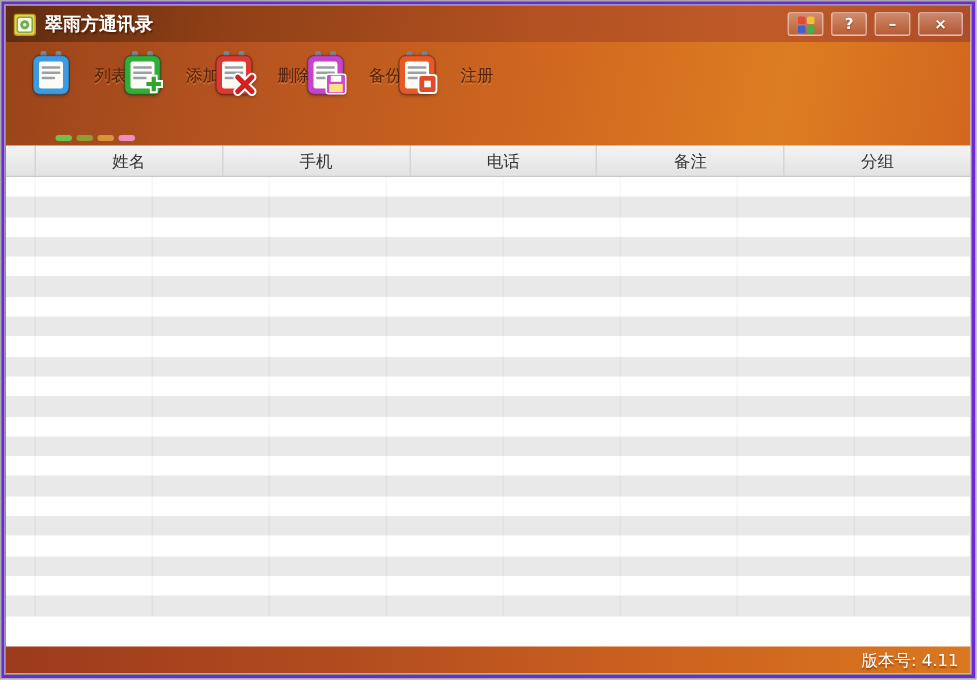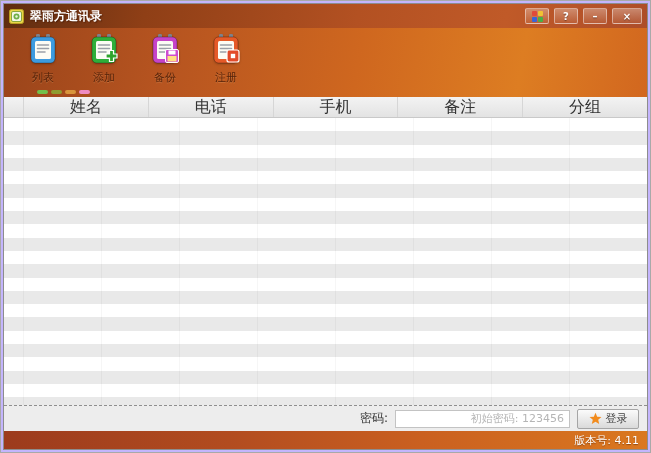--- a/index.html
+++ b/index.html
@@ -4,21 +4,21 @@
 <style>
   html,body{margin:0;padding:0;}
   body{
     width:651px;height:453px;
     font-family:"DejaVu Sans","Liberation Sans",sans-serif;
     background:#f0f0f0;
     -webkit-font-smoothing:antialiased;
   }
   .window{
     box-sizing:border-box;width:651px;height:453px;
-    border:1px solid #a9a9a9;background:#c4b5fd;padding:2px;
+    border:1px solid #a9a9a9;background:#6d28d9;padding:2px;
   }
   .window-inner{
     box-sizing:border-box;height:100%;
     border:1px solid #8d8d8d;
     display:flex;flex-direction:column;overflow:hidden;background:#fff;
   }
   
   .titlebar{
     height:24px;flex:0 0 24px;
     background:linear-gradient(100deg,#5e2c10 0%,#8f3f16 22%,#b35122 55%,#c05a28 78%,#ad4d29 100%);
@@ -41,34 +41,34 @@
   .ctrl-btn.close{min-width:30px;}
   .palette{display:grid;grid-template-columns:5px 5px;grid-template-rows:5px 5px;gap:1px;}
   .palette i{display:block;border-radius:1px;}
   
   .toolbar{
     position:relative;height:64px;flex:0 0 64px;
     background:linear-gradient(100deg,#9a441a 0%,#b65420 25%,#cf671f 55%,#dd7d22 80%,#d2671f 100%);
     display:flex;align-items:flex-start;padding:5px 0 0 14px;gap:11px;
   }
   .tool-btn{
-    width:50px;display:flex;flex-direction:column;align-items:center;gap:3px;cursor:default;
+    width:50px;display:flex;flex-direction:row;align-items:center;gap:13px;cursor:default;
   }
   .tool-btn svg{width:32px;height:32px;filter:drop-shadow(0 1px 1px rgba(0,0,0,.25));}
   .tool-label{
     font-size:11px;color:#56230a;line-height:12px;
     text-shadow:0 1px 0 rgba(255,200,140,.25);white-space:nowrap;
   }
   .dash-strip{position:absolute;left:33px;bottom:3px;display:flex;gap:3px;}
   .dash-strip i{display:block;width:11px;height:4px;border-radius:2px;}
   
   .grid-header{
     height:20px;flex:0 0 20px;display:flex;align-items:center;
     background:linear-gradient(#f3f3f3,#e3e3e3);
-    border-bottom:1px solid #c9c9c9;font-size:16px;color:#333;
+    border-bottom:1px solid #c9c9c9;font-size:11px;color:#333;
   }
   .grid-header .gutter{width:20px;flex:0 0 20px;height:100%;border-right:1px solid #d6d6d6;box-sizing:border-box;}
   .th{flex:1;text-align:center;border-right:1px solid #d6d6d6;box-sizing:border-box;height:100%;display:flex;align-items:center;justify-content:center;}
   .th:last-child{border-right:none;}
   .grid-body{flex:1 1 auto;overflow:hidden;background:#fff;display:flex;flex-direction:column;}
   .row{height:13.3px;flex:0 0 13.3px;display:flex;}
   .row.alt{background:#e9e9e9;}
   .cell{flex:1;border-right:1px solid rgba(0,0,0,.035);box-sizing:border-box;}
   .cell.gutter{width:20px;flex:0 0 20px;}
   .cell:last-child{border-right:none;}
@@ -159,20 +159,32 @@
               <rect x="8" y="8" width="16" height="18" rx="1.5" fill="#fcfcf4"></rect>
               <path d="M10.5 12h11M10.5 15.5h11M10.5 19h7.5" stroke="#9aa0a8" stroke-width="1.6" stroke-linecap="round"></path>
               <path d="M21.5 17.5h4v3.5h3.5v4h-3.5v3.5h-4V25H18v-4h3.5z" fill="#2fa52c" stroke="#fff" stroke-width="1.2"></path>
             </svg></span>
           <span class="tool-label">添加</span>
         </div>
         <div class="tool-btn">
           <span><svg viewBox="0 0 32 32">
               <rect x="9" y="1" width="4" height="6" rx="1.2" fill="#7d828c"></rect>
               <rect x="19" y="1" width="4" height="6" rx="1.2" fill="#7d828c"></rect>
+              <rect x="4" y="4" width="24" height="26" rx="4.5" fill="#da3a32" stroke="rgba(0,0,0,.28)"></rect>
+              <rect x="8" y="8" width="16" height="18" rx="1.5" fill="#fcfcf4"></rect>
+              <path d="M10.5 12h11M10.5 15.5h11M10.5 19h7.5" stroke="#9aa0a8" stroke-width="1.6" stroke-linecap="round"></path>
+              <path d="M18.5 18.5 L28 28 M28 18.5 L18.5 28" stroke="#fff" stroke-width="6" stroke-linecap="round"></path>
+              <path d="M18.5 18.5 L28 28 M28 18.5 L18.5 28" stroke="#d81f1f" stroke-width="3.4" stroke-linecap="round"></path>
+            </svg></span>
+          <span class="tool-label">删除</span>
+        </div>
+        <div class="tool-btn">
+          <span><svg viewBox="0 0 32 32">
+              <rect x="9" y="1" width="4" height="6" rx="1.2" fill="#7d828c"></rect>
+              <rect x="19" y="1" width="4" height="6" rx="1.2" fill="#7d828c"></rect>
               <rect x="4" y="4" width="24" height="26" rx="4.5" fill="#c544c8" stroke="rgba(0,0,0,.28)"></rect>
               <rect x="8" y="8" width="16" height="18" rx="1.5" fill="#fcfcf4"></rect>
               <path d="M10.5 12h11M10.5 15.5h11M10.5 19h7.5" stroke="#9aa0a8" stroke-width="1.6" stroke-linecap="round"></path>
               <rect x="16.5" y="16.5" width="13" height="13" rx="1.5" fill="#cf4bd0" stroke="#fff" stroke-width="1"></rect>
               <rect x="19.5" y="17.5" width="7" height="4" fill="#fff"></rect>
               <rect x="18.5" y="23" width="9" height="5.5" fill="#ffe084"></rect>
             </svg></span>
           <span class="tool-label">备份</span>
         </div>
         <div class="tool-btn">
@@ -185,22 +197,22 @@
               <rect x="17" y="17" width="12" height="12" rx="2" fill="#e24b2a" stroke="#fff" stroke-width="1.2"></rect>
               <rect x="20.8" y="20.8" width="4.4" height="4.4" fill="#fff"></rect>
             </svg></span>
           <span class="tool-label">注册</span>
         </div>
       </div>
 
     <div class="grid-header" id="grid-header">
       <div class="gutter"></div>
     <div class="th">姓名</div>
+        <div class="th">手机</div>
         <div class="th">电话</div>
-        <div class="th">手机</div>
         <div class="th">备注</div>
         <div class="th">分组</div>
       </div>
 
     <div class="grid-body" id="grid-body">
         <div class="row">
           <div class="cell gutter"></div>
           <div class="cell"></div>
           <div class="cell"></div>
           <div class="cell"></div>
@@ -436,29 +448,19 @@
           <div class="cell"></div>
           <div class="cell"></div>
           <div class="cell"></div>
           <div class="cell"></div>
           <div class="cell"></div>
           <div class="cell"></div>
           <div class="cell"></div>
         </div>
       </div>
 
-    <div class="footer">
-      <span class="pwd-label">密码:</span>
-      <input class="pwd-input" type="text" placeholder="初始密码: 123456" style="">
-      <div class="login-btn">
-        <svg viewBox="0 0 14 14">
-          <path id="star-path" d="M7 0.8 L8.8 5 L13.4 5.4 L9.9 8.4 L11 12.9 L7 10.5 L3 12.9 L4.1 8.4 L0.6 5.4 L5.2 5 Z" fill="#f28c1e"></path>
-        </svg>
-        <span>登录</span>
-      </div>
-    </div>
 
     <div class="statusbar">
       <span>版本号: 4.11</span>
     </div>
 
   </div>
 </div>
 
 </body></html>

